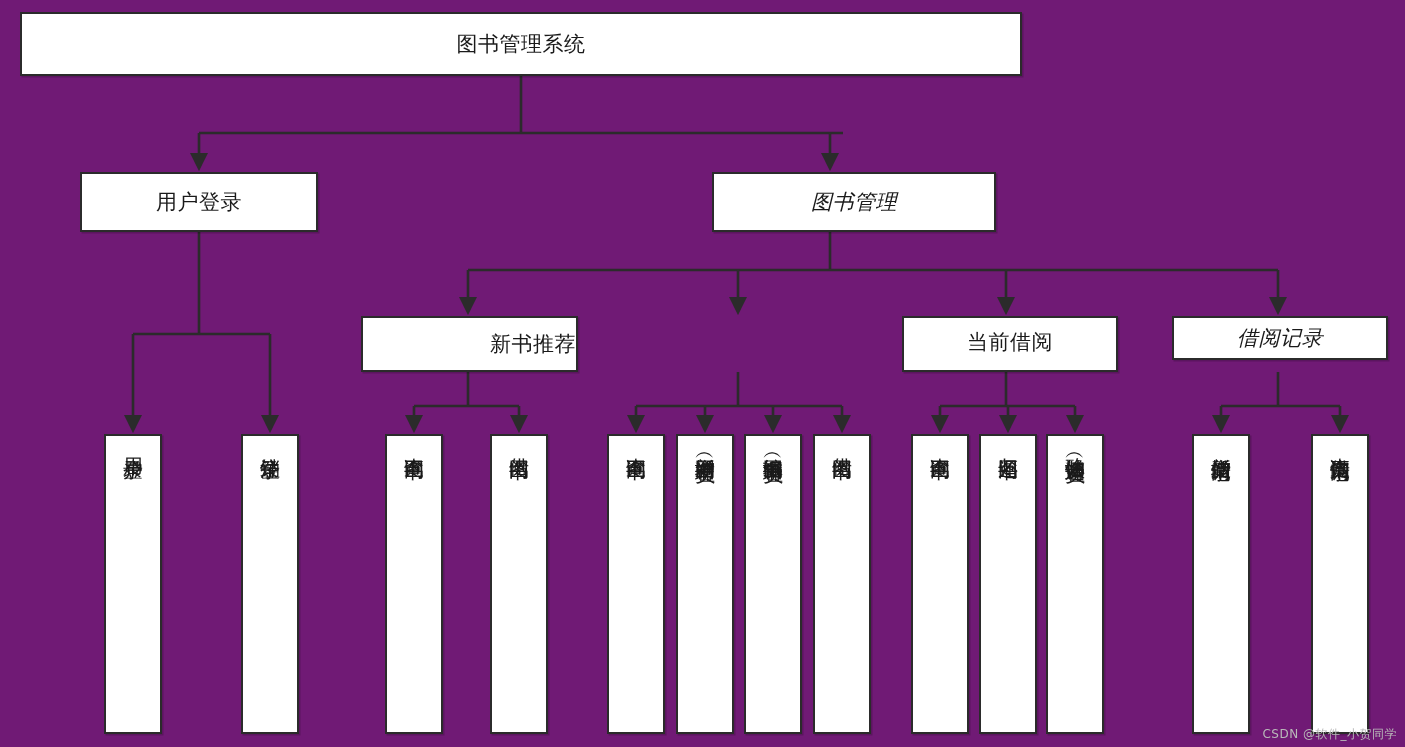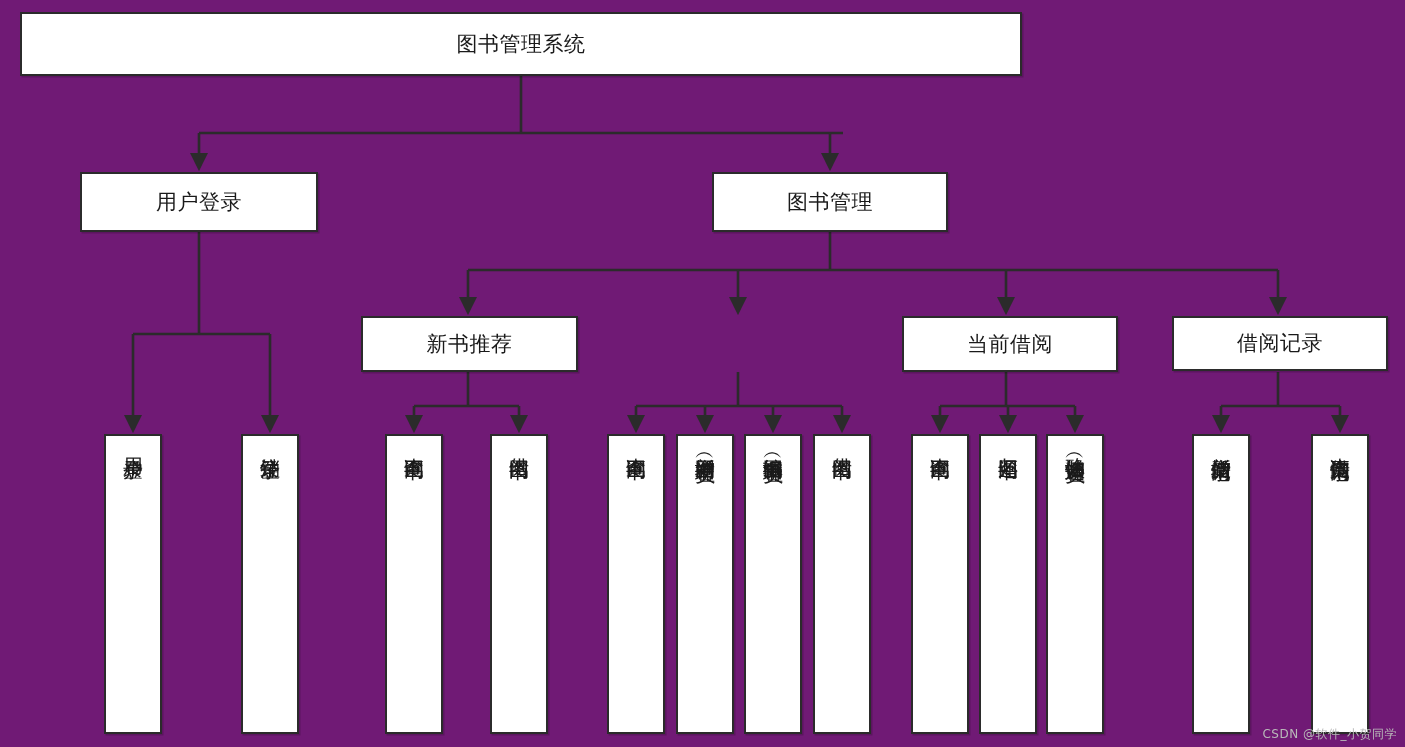--- a/index.html
+++ b/index.html
@@ -129,34 +129,34 @@
   </svg>
 
   <div class="node horiz title" style="left:20px; top:12px; width:1002px; height:64px;">
     <span class="label">图书管理系统</span>
   </div>
 
   <div class="node horiz" style="left:80px; top:172px; width:238px; height:60px;">
     <span class="label">用户登录</span>
   </div>
 
-  <div class="node horiz" style="left:712px; top:172px; width:236px; height:60px;">
+  <div class="node horiz" style="left:712px; top:172px; width:284px; height:60px;font-style:italic;">
     <span class="label">图书管理</span>
   </div>
 
-  <div class="node horiz" style="left:361px; top:316px; width:217px; height:56px;">
+  <div class="node horiz" style="left:361px; top:316px; width:217px; height:56px;justify-content:flex-end;">
     <span class="label">新书推荐</span>
   </div>
 
 
-  <div class="node horiz" style="left:902px; top:316px; width:216px; height:56px;">
+  <div class="node horiz" style="left:902px; top:316px; width:216px; height:56px;font-family:Liberation Mono, monospace;">
     <span class="label">当前借阅</span>
   </div>
 
-  <div class="node horiz" style="left:1172px; top:316px; width:216px; height:55px;">
+  <div class="node horiz" style="left:1172px; top:316px; width:216px; height:44px;font-style:italic;">
     <span class="label">借阅记录</span>
   </div>
 
   <div class="node vert" style="left:104px; top:434px; width:58px; height:300px;">
     <span class="label">用户登录</span>
   </div>
   <div class="node vert" style="left:241px; top:434px; width:58px; height:300px;">
     <span class="label">注销登录</span>
   </div>
 

